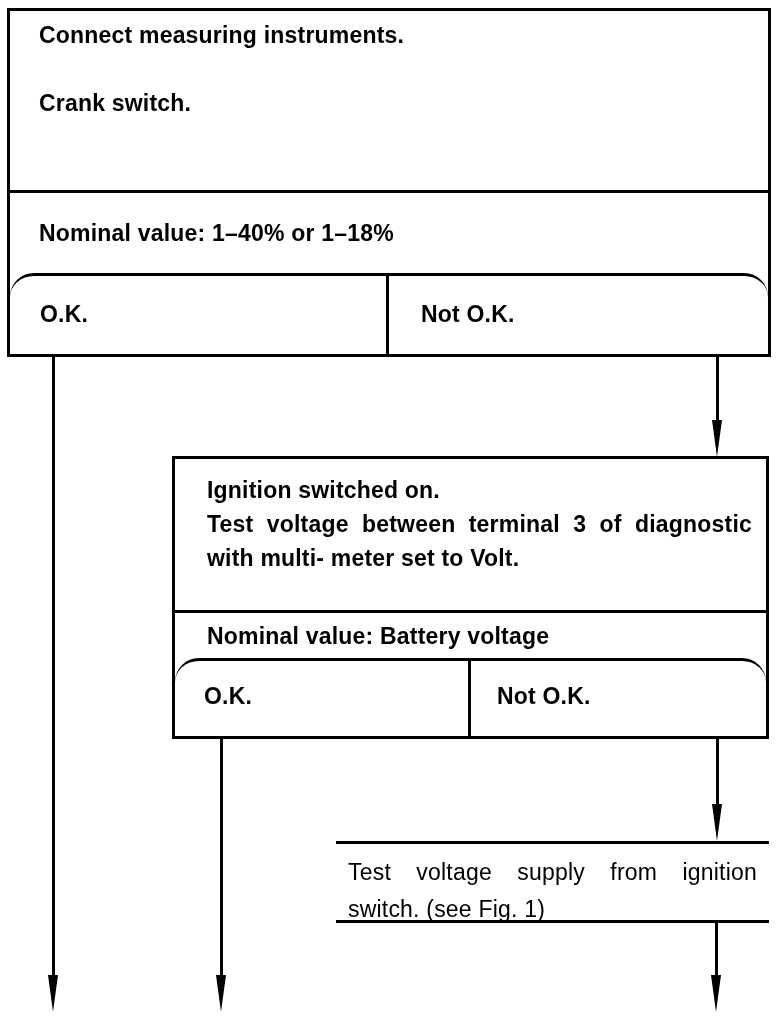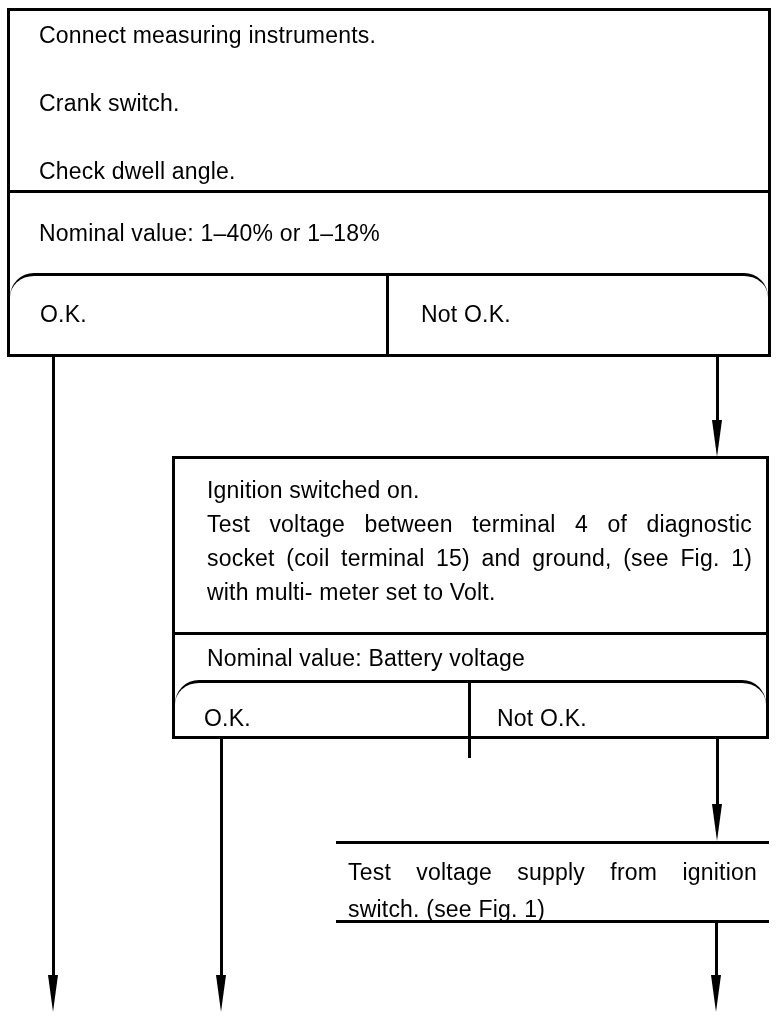--- a/index.html
+++ b/index.html
@@ -20,20 +20,21 @@
   }
   .box {
     position: absolute;
     box-sizing: border-box;
     border: 3px solid #000000;
     background: #ffffff;
   }
   .row {
     box-sizing: border-box;
     overflow: hidden;
+    font-weight: bold;
   }
   .row.bordered { border-top: 3px solid #000000; }
   .split { display: flex; border-radius: 24px; }
   .cell { box-sizing: border-box; }
   .cell.left { border-right: 3px solid #000000; }
   .stepline { height: 24px; line-height: 24px; margin-bottom: 44px; white-space: nowrap; }
   .para-line { line-height: 34px; white-space: nowrap; }
   .para-line.justify {
     white-space: normal;
     text-align: justify;
@@ -54,21 +55,21 @@
   }
   
   #box1 { left: 7px; top: 8px; width: 764px; height: 349px; }
   #box1-steps { height: 179px; padding: 12px 20px 0 29px; }
   #box1-nominal { height: 83px; padding: 27px 20px 8px 29px; white-space: nowrap; }
   #box1-split { height: 81px; }
   #box1-split .cell.left { width: 379px; padding: 25px 10px 0 30px; }
   #box1-split .cell.right { flex: 1; padding: 25px 10px 0 32px; }
   
   #box2 { left: 172px; top: 456px; width: 597px; height: 283px; }
-  #box2-para { height: 173px; padding: 14px 14px 0 32px; }
+  #box2-para { height: 151px; padding: 14px 14px 0 32px; }
   #box2-nominal { height: 48px; padding: 10px 14px 3px 32px; white-space: nowrap; }
   #box2-split { height: 78px; }
   #box2-split .cell.left { width: 296px; padding: 22px 10px 0 29px; }
   #box2-split .cell.right { flex: 1; padding: 22px 10px 0 26px; }
   
   #box3 {
     position: absolute;
     left: 336px; top: 841px; width: 433px; height: 82px;
     box-sizing: border-box;
     border-top: 3px solid #000000;
@@ -79,40 +80,38 @@
 </style>
 </head>
 <body>
 
 <div class="canvas">
 
   <div class="box" id="box1">
     <div class="row" id="box1-steps">
       <div class="stepline">Connect measuring instruments.</div>
       <div class="stepline">Crank switch.</div>
-      <div class="stepline">Check dwell angle.</div>
     </div>
     <div class="row bordered" id="box1-nominal">Nominal value: 1–40% or 1–18%</div>
     <div class="row bordered split" id="box1-split">
       <div class="cell left">O.K.</div>
       <div class="cell right">Not O.K.</div>
     </div>
   </div>
 
   <div class="vline" style="left:52px; top:357px; height:618px;"></div>
   <div class="arrowhead" style="left:48px; top:975px;"></div>
 
   <div class="vline" style="left:716px; top:357px; height:64px;"></div>
   <div class="arrowhead" style="left:712px; top:420px;"></div>
 
   <div class="box" id="box2">
     <div class="row" id="box2-para">
       <div class="para-line">Ignition switched on.</div>
-      <div class="para-line justify">Test voltage between terminal 4 of diagnostic</div>
-      <div class="para-line justify">socket (coil terminal 15) and ground, (see Fig. 1)</div>
+      <div class="para-line justify">Test voltage between terminal 3 of diagnostic</div>
       <div class="para-line">with multi- meter set to Volt.</div>
     </div>
     <div class="row bordered" id="box2-nominal">Nominal value: Battery voltage</div>
     <div class="row bordered split" id="box2-split">
       <div class="cell left">O.K.</div>
       <div class="cell right">Not O.K.</div>
     </div>
   </div>
 
   <div class="vline" style="left:220px; top:739px; height:236px;"></div>

